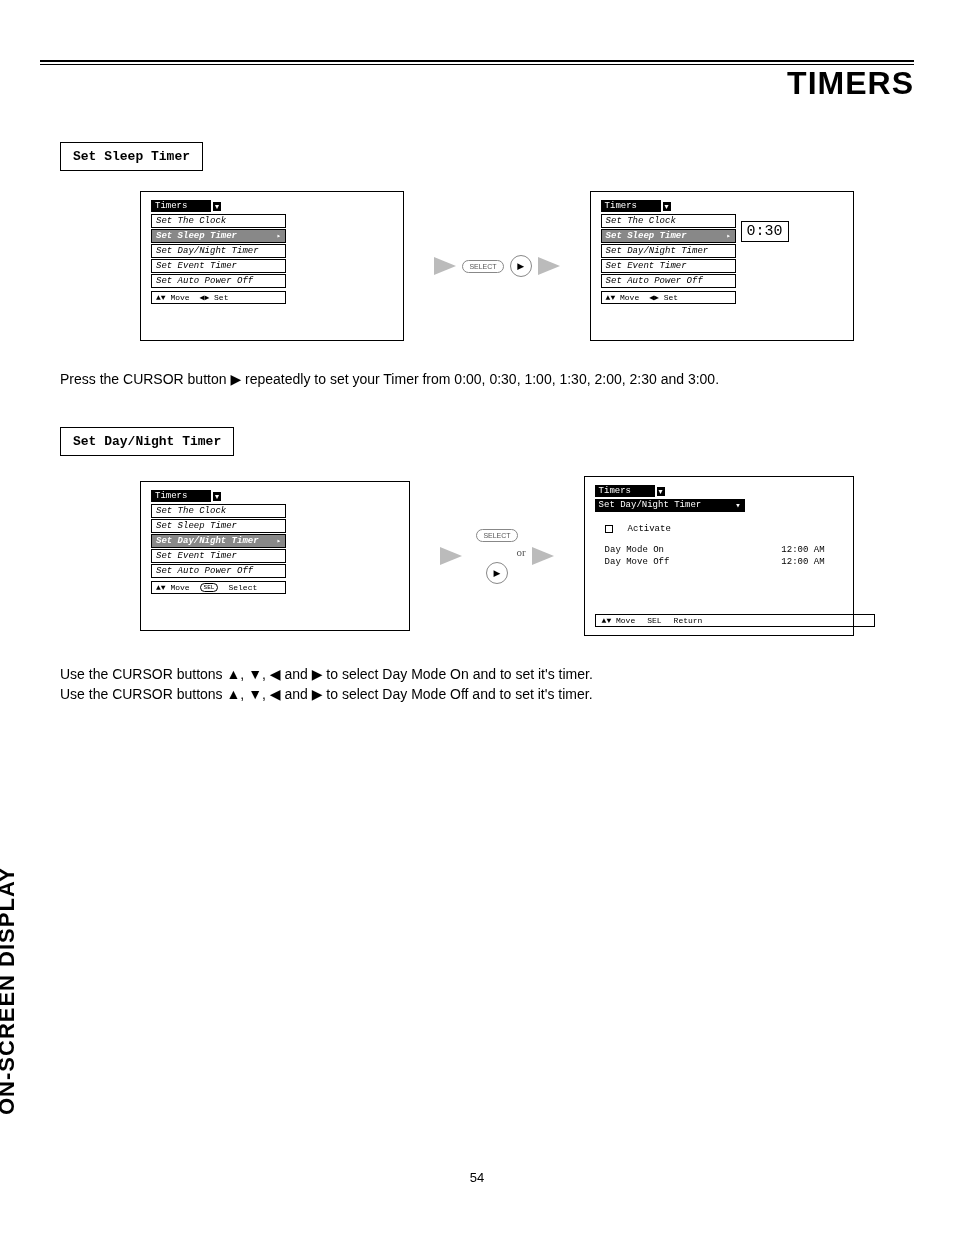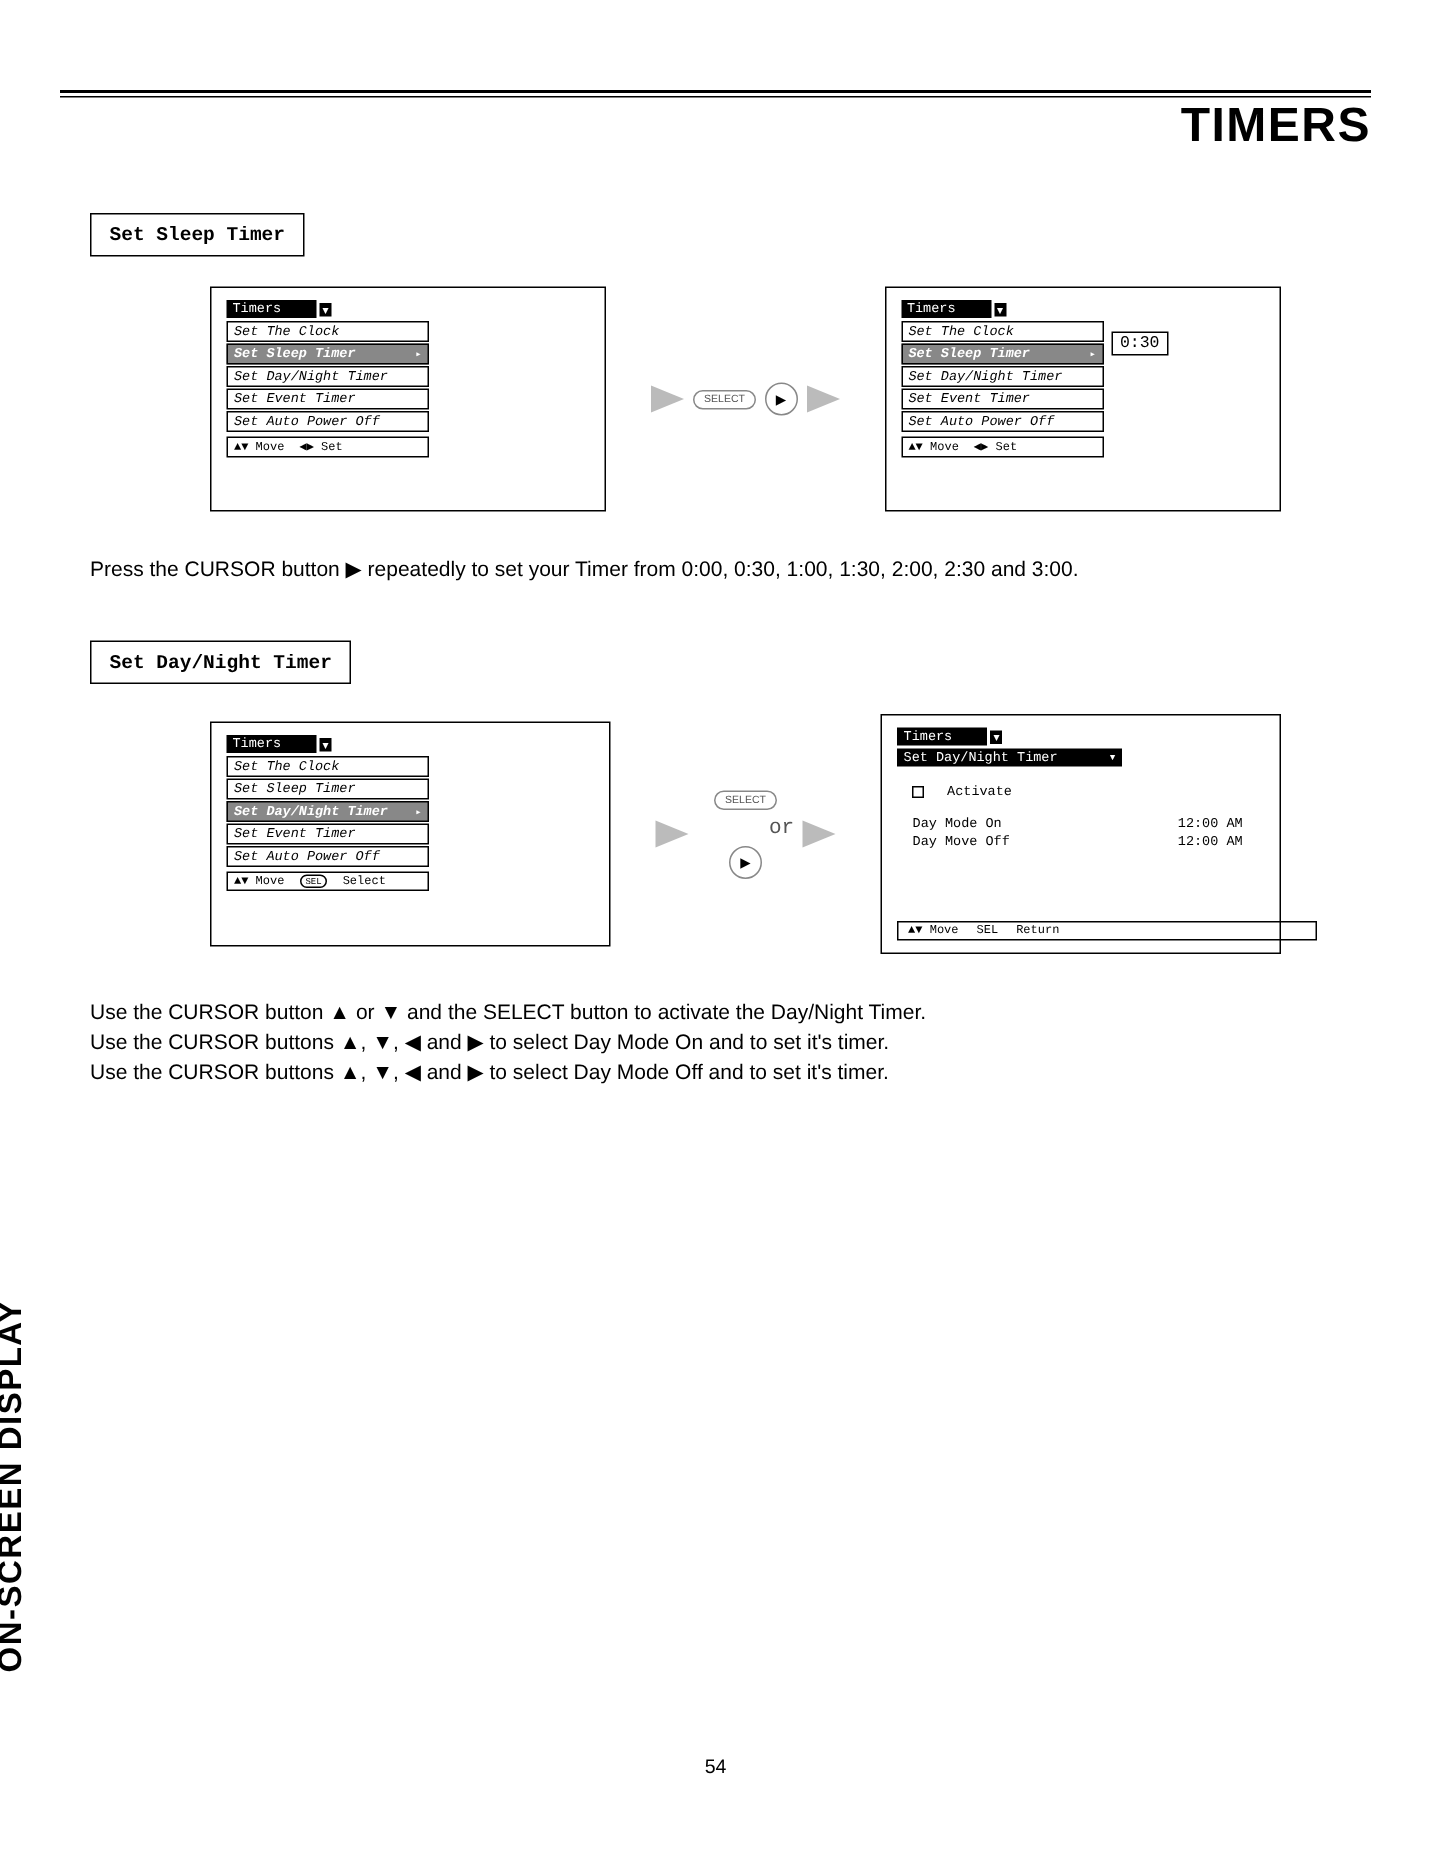--- a/index.html
+++ b/index.html
@@ -106,21 +106,21 @@
     }
     .footer-hint .sel-oval {
       border: 1px solid #000;
       border-radius: 6px;
       padding: 0 3px;
       font-size: 6px;
     }
     .value-box {
       border: 1px solid #000;
       font-family: "Courier New", monospace;
-      font-size: 11px;
+      font-size: 15px;
       padding: 1px 5px;
       position: absolute;
     }
     .arrow-group {
       display: flex;
       align-items: center;
       gap: 6px;
       flex: 0 0 auto;
       margin: 0 30px;
     }
@@ -138,21 +138,21 @@
       font-family: Arial;
       color: #555;
     }
     .cursor-btn {
       border: 1px solid #888;
       border-radius: 50%;
       width: 22px; height: 22px;
       display: flex; align-items: center; justify-content: center;
       font-size: 9px;
     }
-    .or-text { font-size: 14px; font-family: Liberation Mono, monospace; color: #555; margin-left: 48px; }
+    .or-text { font-size: 11px; font-family: Liberation Serif, serif; color: #555; margin-left: 48px; }
     .arrow-column { display: flex; flex-direction: column; align-items: center; gap: 4px; }
     .instruction {
       font-size: 14px;
       padding-left: 20px;
       margin-bottom: 4px;
     }
     .instruction-block { margin-bottom: 40px; }
     
     .dn-body { padding: 6px 10px; }
     .activate-row {
@@ -327,19 +327,18 @@
     </div>
     <div class="dn-footer">
       <span>▲▼ <span>Move</span></span>
       <span class="sel-oval">SEL</span>
       <span>Return</span>
     </div>
   </div>
 </div>
 
 <div class="instruction-block">
-  <div class="instruction">Use the CURSOR button ▲ or ▼ and the SELECT button to activate the Day/Night Timer.</div>
   <div class="instruction">Use the CURSOR buttons ▲, ▼, ◀ and ▶ to select Day Mode On and to set it's timer.</div>
   <div class="instruction">Use the CURSOR buttons ▲, ▼, ◀ and ▶ to select Day Mode Off and to set it's timer.</div>
 </div>
 
 <div class="side-label">ON-SCREEN DISPLAY</div>
 <div class="page-num">54</div>
 
 </body></html>

